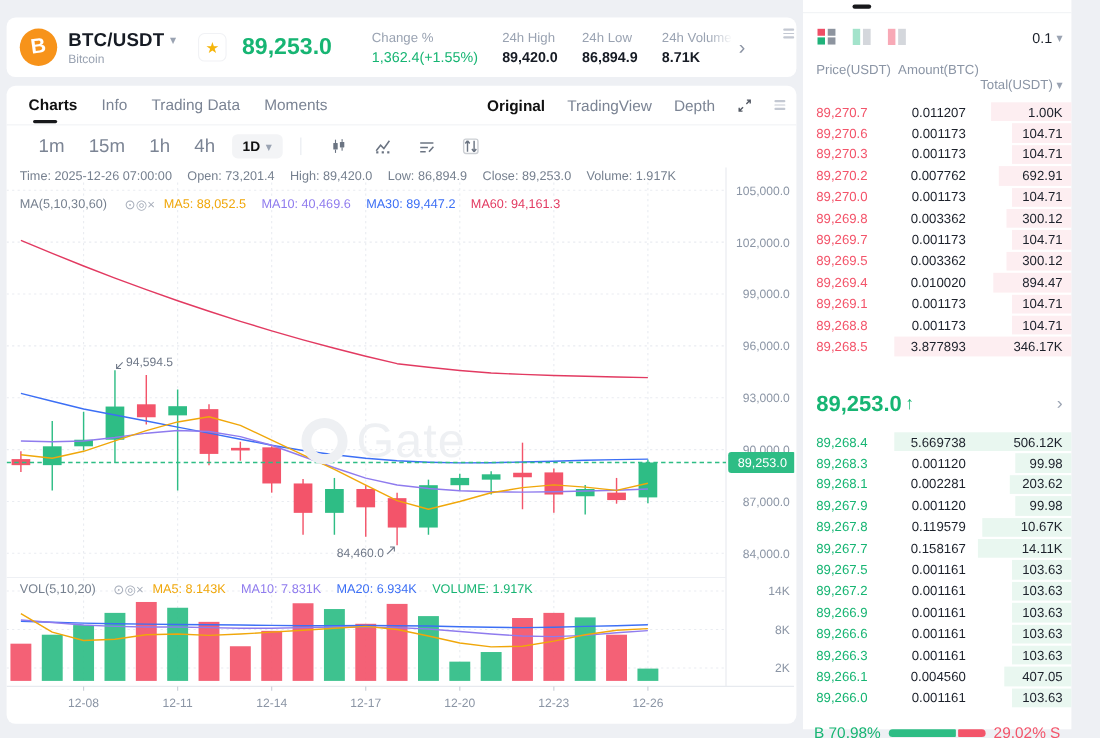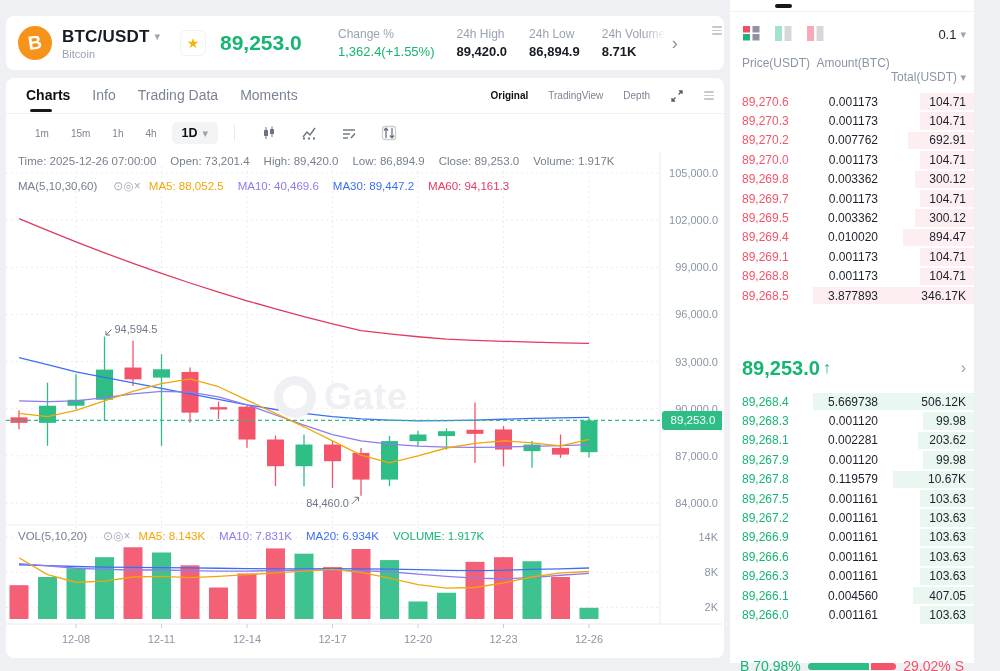--- a/index.html
+++ b/index.html
@@ -31,39 +31,39 @@
   .hamburger i { position:absolute; left:0; right:0; height:1.6px; background:#c3c8d2; border-radius:1px; }
   .hamburger i:nth-child(1){top:0} .hamburger i:nth-child(2){top:3.6px} .hamburger i:nth-child(3){top:7.2px}
   .edge-menu { position:absolute; right:2px; top:10px; }
 
   .main-card { margin-top:8px; height:580px; position:relative; }
   .tabs-row { height:36px; display:flex; align-items:center; padding:0 10px 0 20px; border-bottom:1px solid #f1f3f6; position:relative; }
   .tab { font-size:14px; color:#7b8494; margin-right:22px; cursor:pointer; position:relative; height:36px; line-height:34px; }
   .tab.active { color:#111; font-weight:bold; }
   .tab.active:after { content:""; position:absolute; left:4px; bottom:2px; width:22px; height:3px; background:#17181b; border-radius:2px; }
   .tabs-right { margin-left:auto; display:flex; align-items:center; gap:20px; }
-  .vtab { font-size:10px; color:#7b8494; cursor:pointer; }
+  .vtab { font-size:14px; color:#7b8494; cursor:pointer; }
   .vtab.active { color:#111; font-weight:bold; }
   .expand-ic { cursor:pointer; display:flex; }
 
   .toolbar-row { height:38px; display:flex; align-items:center; padding:0 20px; gap:4px; }
-  .tf { font-size:10px; color:#7b8494; padding:4px 9px; cursor:pointer; }
+  .tf { font-size:17px; color:#7b8494; padding:4px 9px; cursor:pointer; }
   .tf-sel { display:flex; align-items:center; gap:5px; background:#f3f4f6; border-radius:5px; padding:4px 10px; margin-left:2px; cursor:pointer; }
   .tf-sel b { font-size:12.5px; color:#111; }
   .tool-sep { width:1px; height:16px; background:#e7eaef; margin:0 12px; }
   .tool-ic { margin:0 10px; cursor:pointer; display:flex; }
 
   .chart-wrap { position:relative; height:505px; }
   #chart { position:absolute; left:0; top:0; }
   .overlay-row { position:absolute; left:12px; display:flex; align-items:center; gap:14px; font-size:11.5px; color:#76808f; white-space:nowrap; z-index:3; }
   .overlay-row .ic { color:#a6adba; font-size:12px; cursor:pointer; margin:0 -6px 0 -8px; }
   .overlay-row .ic.first { margin-left:2px; }
   .watermark { position:absolute; left:268px; top:224px; display:flex; align-items:center; gap:8px; z-index:1; color:#eef0f3; pointer-events:none; }
   .wm-circle { width:42px; height:42px; border-radius:50%; border:9px solid #eef0f3; }
-  .wm-text { font-size:36px; font-weight:bold; letter-spacing:1px; }
+  .wm-text { font-size:44px; font-weight:normal; letter-spacing:1px; }
 
   .axlab { fill:#8b95a5; font-size:11px; font-family:"Liberation Sans",sans-serif; }
   .anlab { fill:#6f7888; font-size:11px; font-family:"Liberation Sans",sans-serif; }
 
   
   .orderbook { position:absolute; left:730px; top:0; width:244px; height:663px; background:#fff; }
   .ob-tab-indicator { position:absolute; left:45px; top:4px; width:17px; height:4px; background:#17181b; border-radius:2px; }
   .ob-topline { position:absolute; left:0; right:0; top:11px; height:1px; background:#f1f3f6; }
   .ob-views { position:absolute; left:13px; top:26px; display:flex; gap:13px; align-items:center; }
   .ob-views svg { cursor:pointer; }
@@ -401,20 +401,26 @@
     </div>
 
     <div class="ob-cols">
       <span class="c1">Price(USDT)</span>
       <span class="c2">Amount(BTC)</span>
       <span class="c3"><span>Total(USDT)</span> <span class="caret">▾</span></span>
     </div>
 
     <div class="ob-rows" id="asks" style="top:92px">
         <div class="ob-row ask">
+          <span class="depth" style="width: 30%;"></span>
+          <span class="p">89,270.7</span>
+          <span class="a">0.011207</span>
+          <span class="t">1.00K</span>
+        </div>
+        <div class="ob-row ask">
           <span class="depth" style="width: 22%;"></span>
           <span class="p">89,270.6</span>
           <span class="a">0.001173</span>
           <span class="t">104.71</span>
         </div>
         <div class="ob-row ask">
           <span class="depth" style="width: 22%;"></span>
           <span class="p">89,270.3</span>
           <span class="a">0.001173</span>
           <span class="t">104.71</span>
@@ -504,20 +510,26 @@
           <span class="depth" style="width: 21%;"></span>
           <span class="p">89,267.9</span>
           <span class="a">0.001120</span>
           <span class="t">99.98</span>
         </div>
         <div class="ob-row bid">
           <span class="depth" style="width: 33%;"></span>
           <span class="p">89,267.8</span>
           <span class="a">0.119579</span>
           <span class="t">10.67K</span>
+        </div>
+        <div class="ob-row bid">
+          <span class="depth" style="width: 35%;"></span>
+          <span class="p">89,267.7</span>
+          <span class="a">0.158167</span>
+          <span class="t">14.11K</span>
         </div>
         <div class="ob-row bid">
           <span class="depth" style="width: 22%;"></span>
           <span class="p">89,267.5</span>
           <span class="a">0.001161</span>
           <span class="t">103.63</span>
         </div>
         <div class="ob-row bid">
           <span class="depth" style="width: 22%;"></span>
           <span class="p">89,267.2</span>

